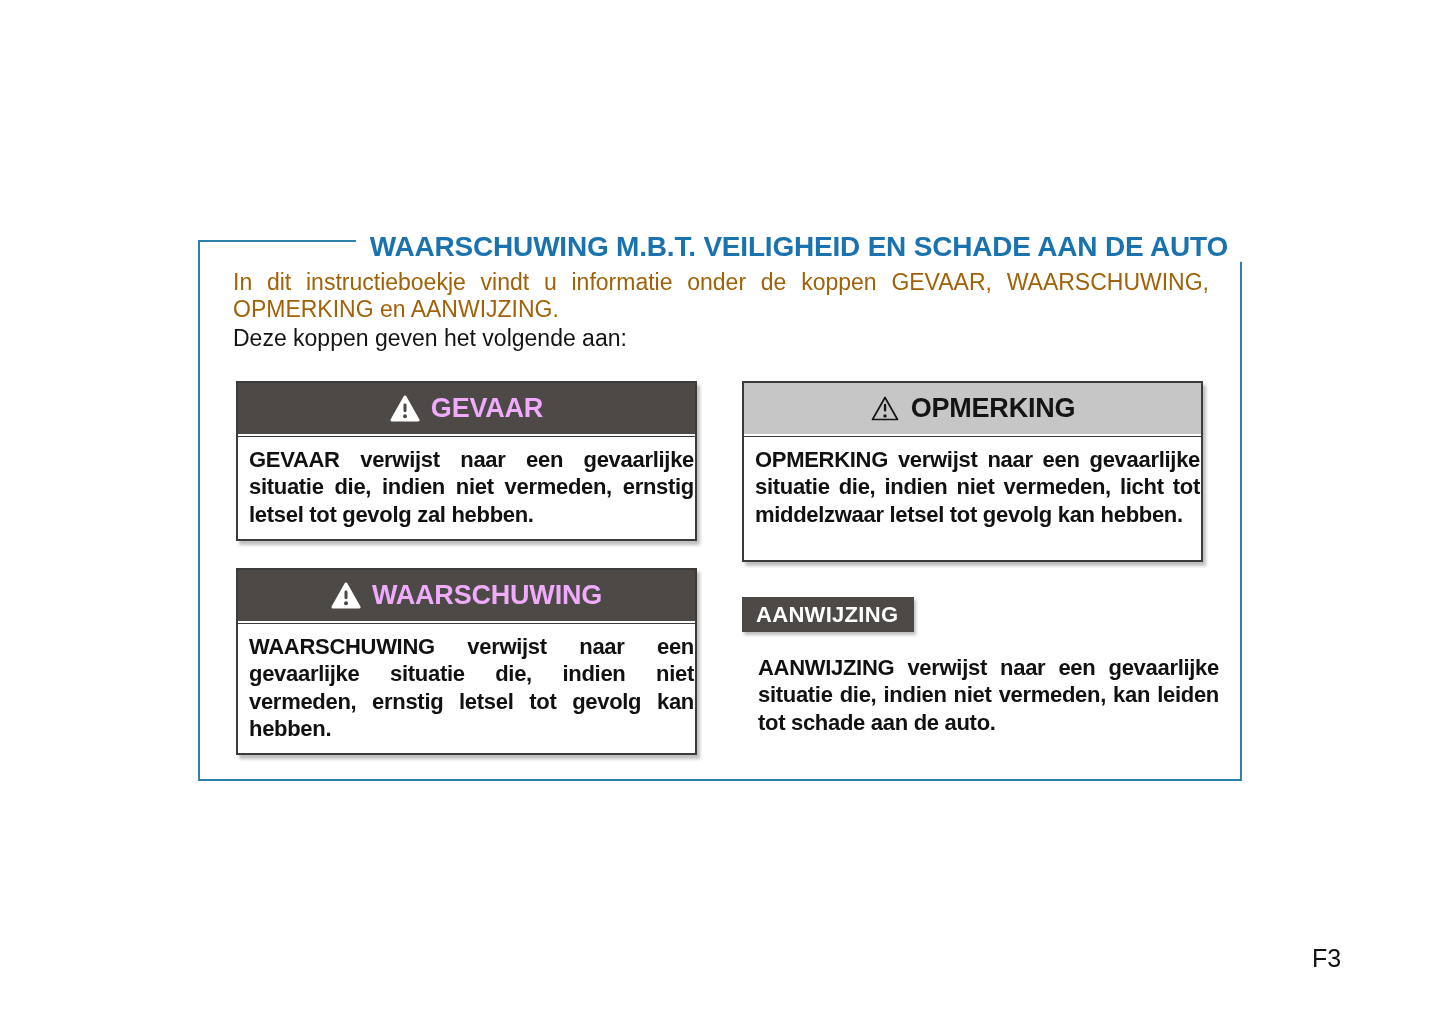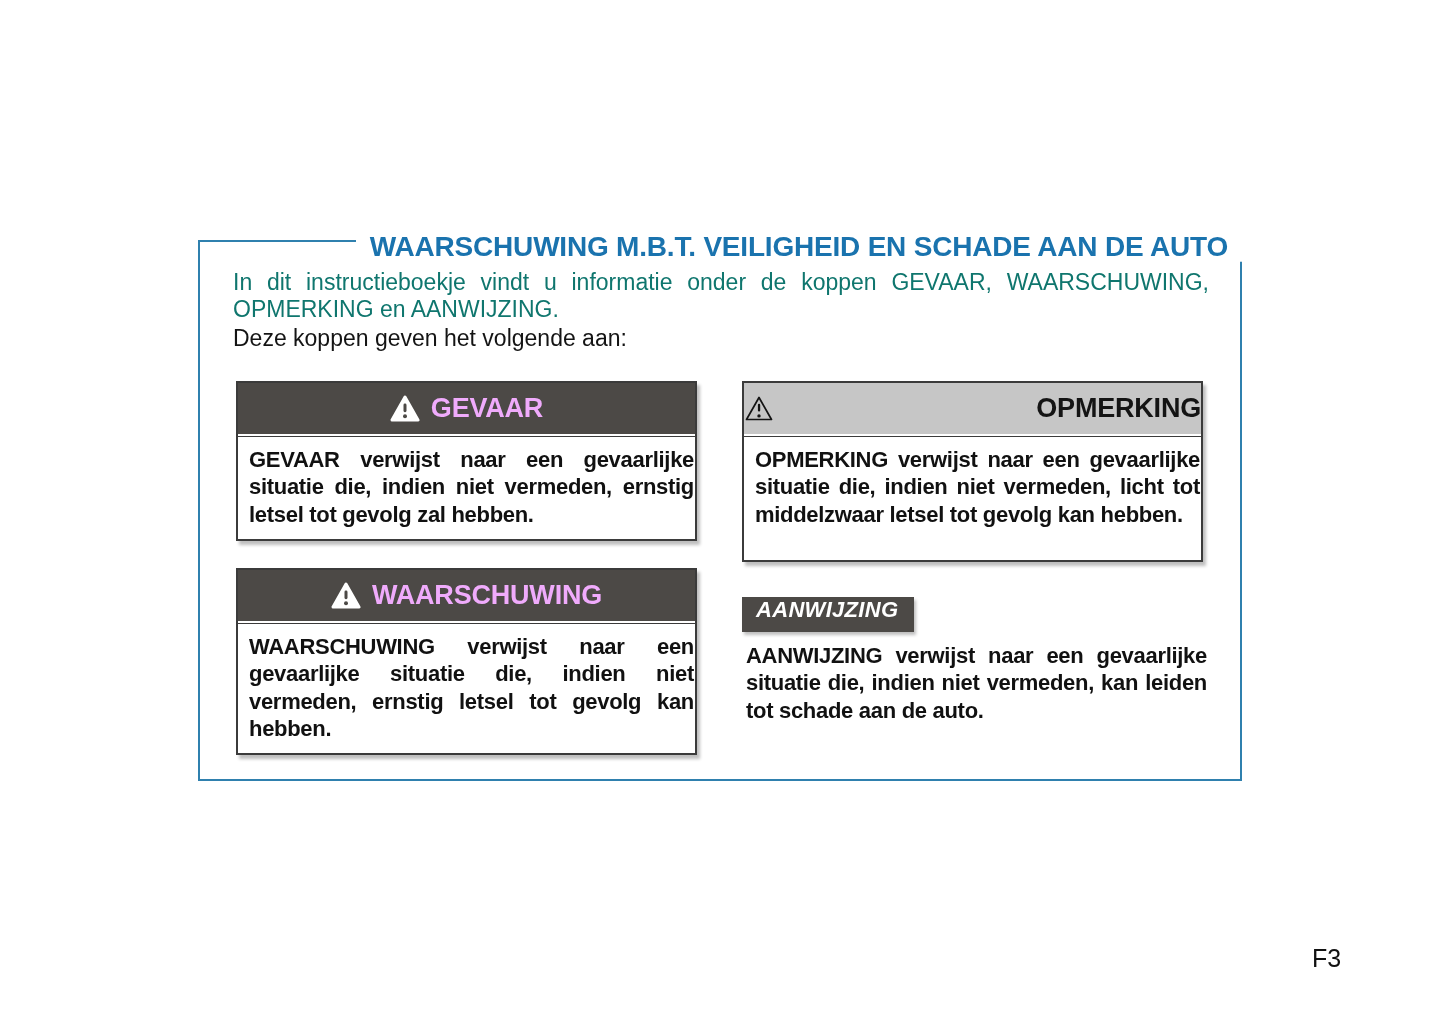--- a/index.html
+++ b/index.html
@@ -49,21 +49,21 @@
   .intro {
     position: absolute;
     left: 233px;
     top: 269px;
     width: 976px;
     margin: 0;
     font-size: 23px;
     line-height: 1.18;
     text-align: justify;
     text-align-last: left;
-    color: #0f766e;
+    color: #a16207;
     z-index: 1;
   }
   .lead {
     position: absolute;
     left: 233px;
     top: 325px;
     width: 976px;
     margin: 0;
     font-size: 23px;
     line-height: 1.18;
@@ -86,58 +86,57 @@
     height: 51px;
     display: flex;
     align-items: center;
     justify-content: center;
     gap: 11px;
     font-size: 27px;
     font-weight: bold;
     letter-spacing: -0.2px;
   }
   .wbox-header.dark  { background: #4c4946; color: #f0abfc; }
-  .wbox-header.light { background: #c6c6c6; color: #141414; justify-content: space-between; }
+  .wbox-header.light { background: #c6c6c6; color: #141414; }
   .wbox-body {
     border-top: 1px solid #3b3b3b;
     margin-top: 2px;
     padding: 9px 1px 11px 11px;
     font-size: 22px;
     font-weight: bold;
     line-height: 1.24;
     letter-spacing: -0.3px;
     text-align: justify;
     text-align-last: left;
     color: #111111;
   }
   .tri { display: block; }
   
   .badge {
     position: absolute;
     left: 742px;
     top: 597px;
     height: 35px;
     display: inline-flex;
-    align-items: flex-start;
+    align-items: center;
     padding: 0 16px 0 14px;
     background: #4c4946;
     color: #ffffff;
     font-size: 22px;
     font-weight: bold;
-    font-style: italic;
     letter-spacing: 0.3px;
     box-shadow: 2px 3px 3px rgba(0,0,0,0.25);
     z-index: 1;
   }
   .aanwijzing-text {
     position: absolute;
     left: 742px;
     top: 638px;
     width: 461px;
-    margin: 4px;
+    margin: 16px;
     font-size: 22px;
     font-weight: bold;
     line-height: 1.24;
     letter-spacing: -0.3px;
     text-align: justify;
     text-align-last: left;
     color: #111111;
     z-index: 1;
   }
   .page-number {

